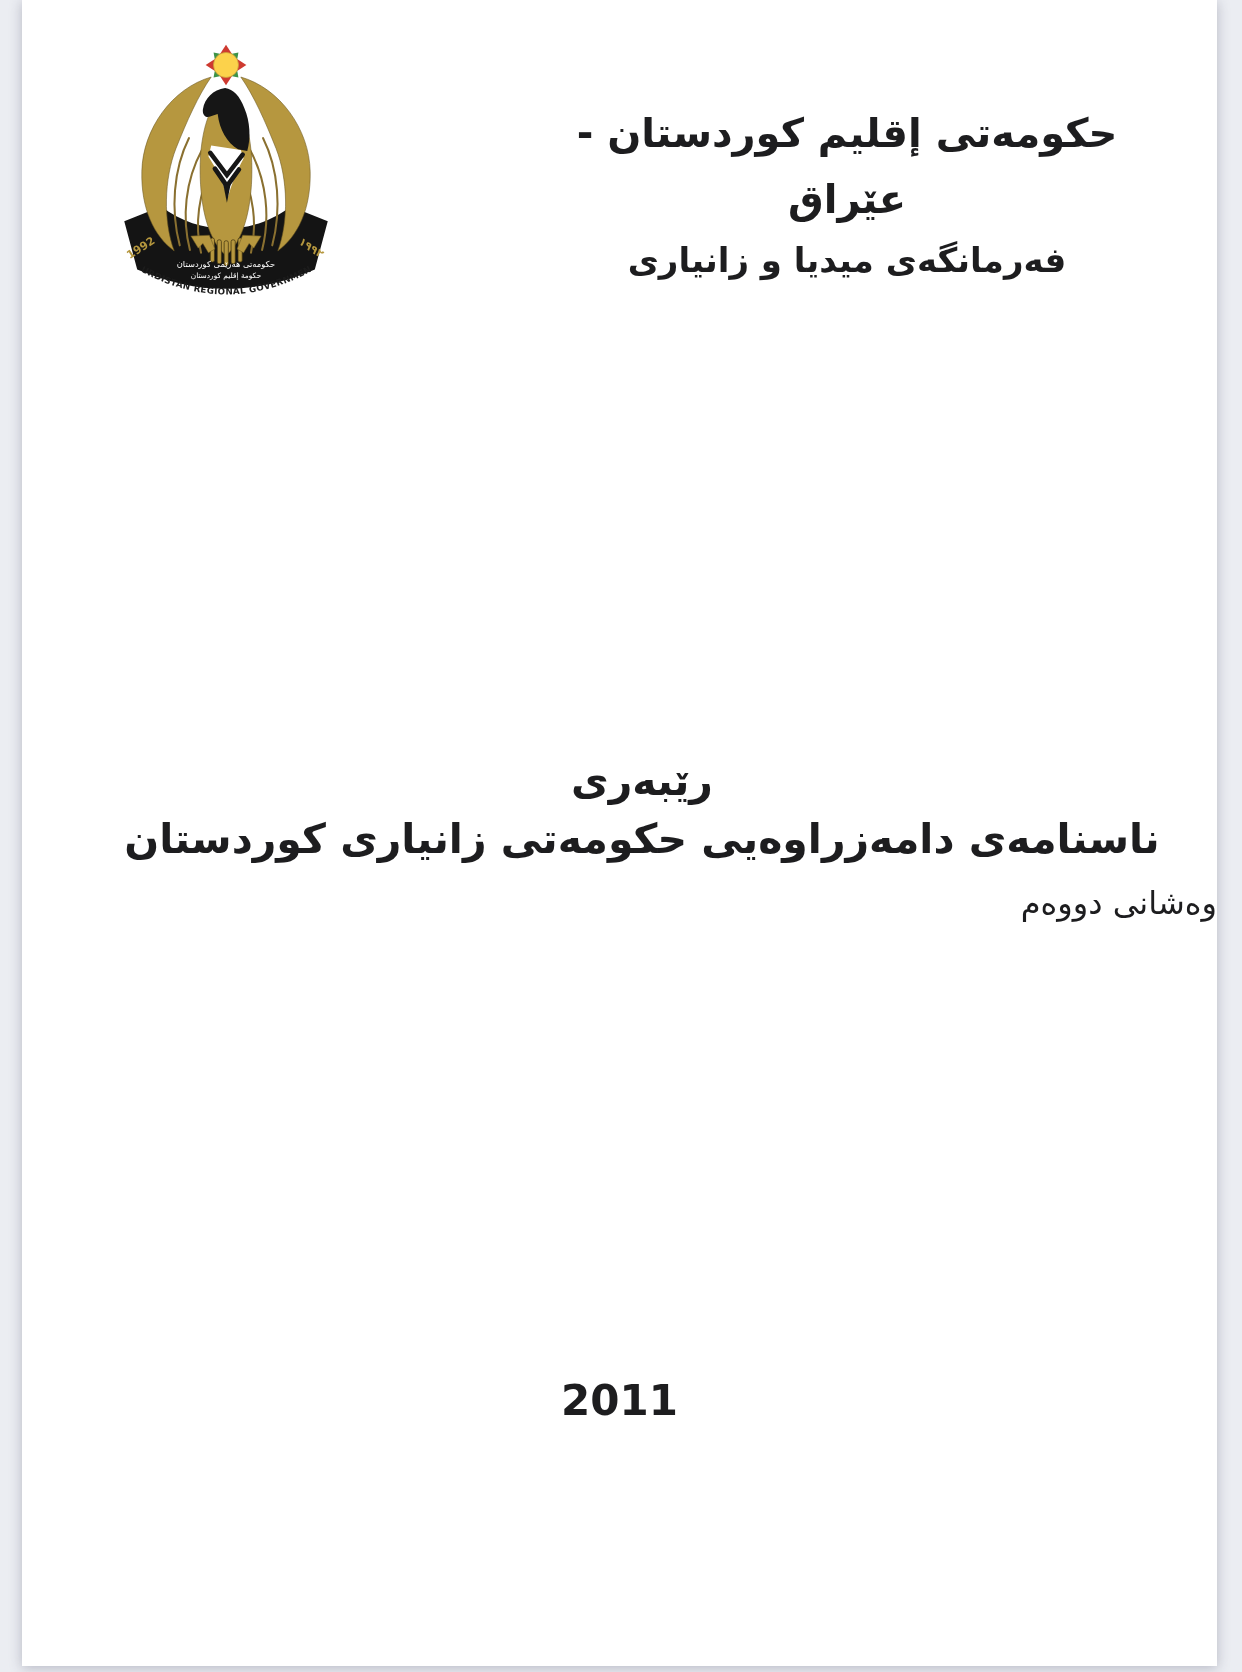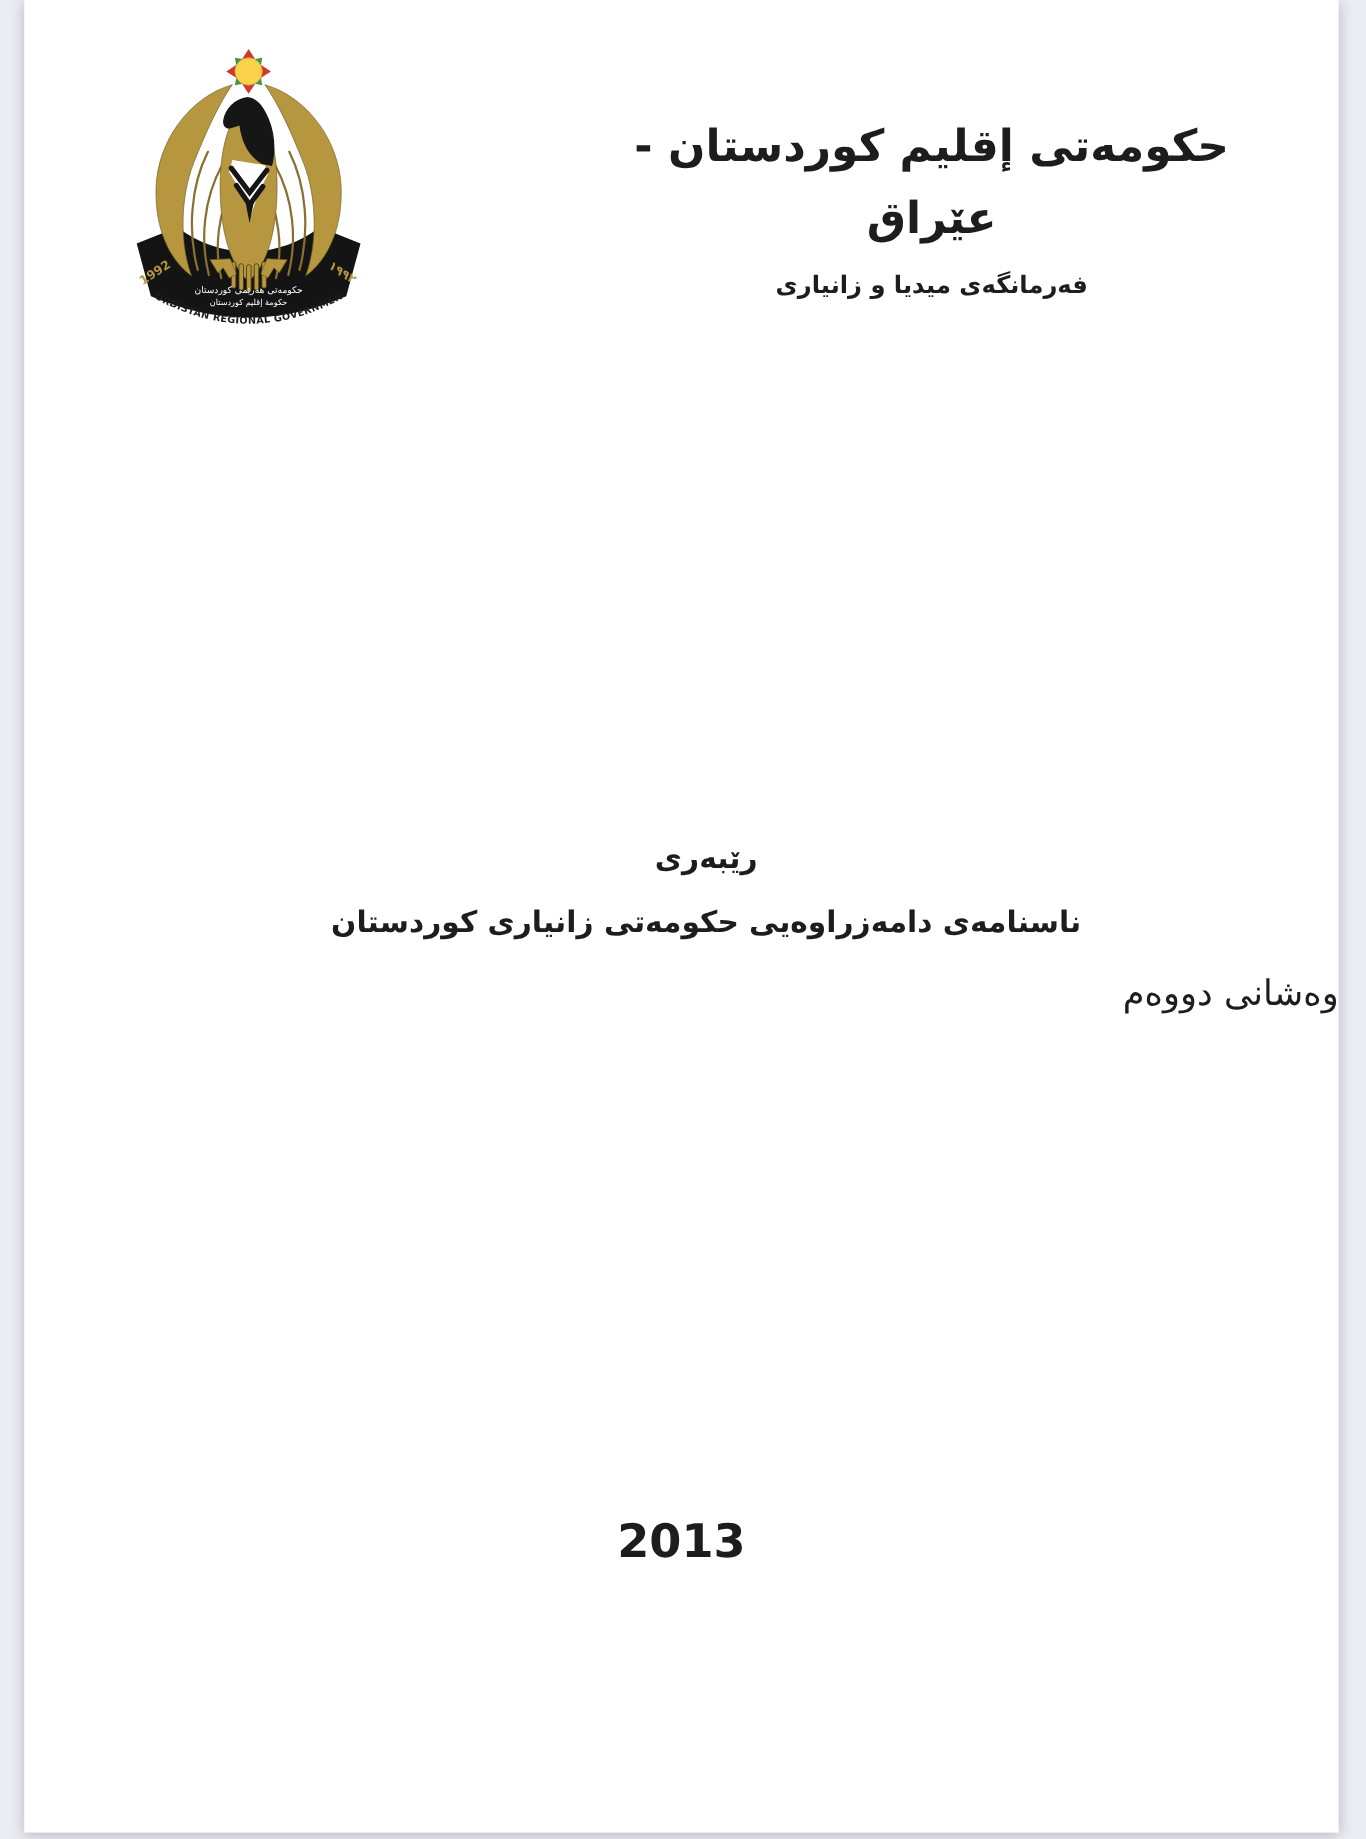--- a/index.html
+++ b/index.html
@@ -25,28 +25,28 @@
     width:222px;height:auto;
   }
   .header-block{
     position:absolute;
     top:100px;right:36px;
     width:668px;
     text-align:center;
     direction:rtl;
   }
   .gov-name{font-size:40px;font-weight:bold;line-height:66px;}
-  .dept-name{font-size:22px;font-weight:bold;line-height:56px;}
+  .dept-name{font-size:34px;font-weight:bold;line-height:56px;}
   .title-block{
     position:absolute;
     top:752px;left:0;width:100%;
     text-align:center;
     direction:rtl;
   }
-  .title-line{font-size:27px;font-weight:bold;line-height:58px;margin-left:45px;}
+  .title-line{font-size:41px;font-weight:bold;line-height:58px;margin-left:45px;}
   .edition{font-size:32px;font-weight:normal;line-height:54px;margin-top:8px;text-align:right;}
   .pub-year{
     position:absolute;
     top:1376px;left:0;width:100%;
     text-align:center;
     font-size:42px;font-weight:bold;
     direction:rtl;
   }
   
   .gold{fill:#b6973f;stroke:#6b5620;stroke-width:0.6;}
@@ -131,16 +131,16 @@
       <div class="gov-name">حکومەتی إقليم کوردستان - عێراق</div>
       <div class="dept-name">فەرمانگەی میدیا و زانیاری</div>
     </div>
 
     <div class="title-block">
       <div class="title-line">رێبەری</div>
       <div class="title-line">ناسنامەی دامەزراوەیی حکومەتی زانیاری کوردستان</div>
       <div class="edition">وەشانی دووەم</div>
     </div>
 
-    <div class="pub-year">2013</div>
+    <div class="pub-year">2011</div>
 
   </div>
 </div>
 
 </body></html>

